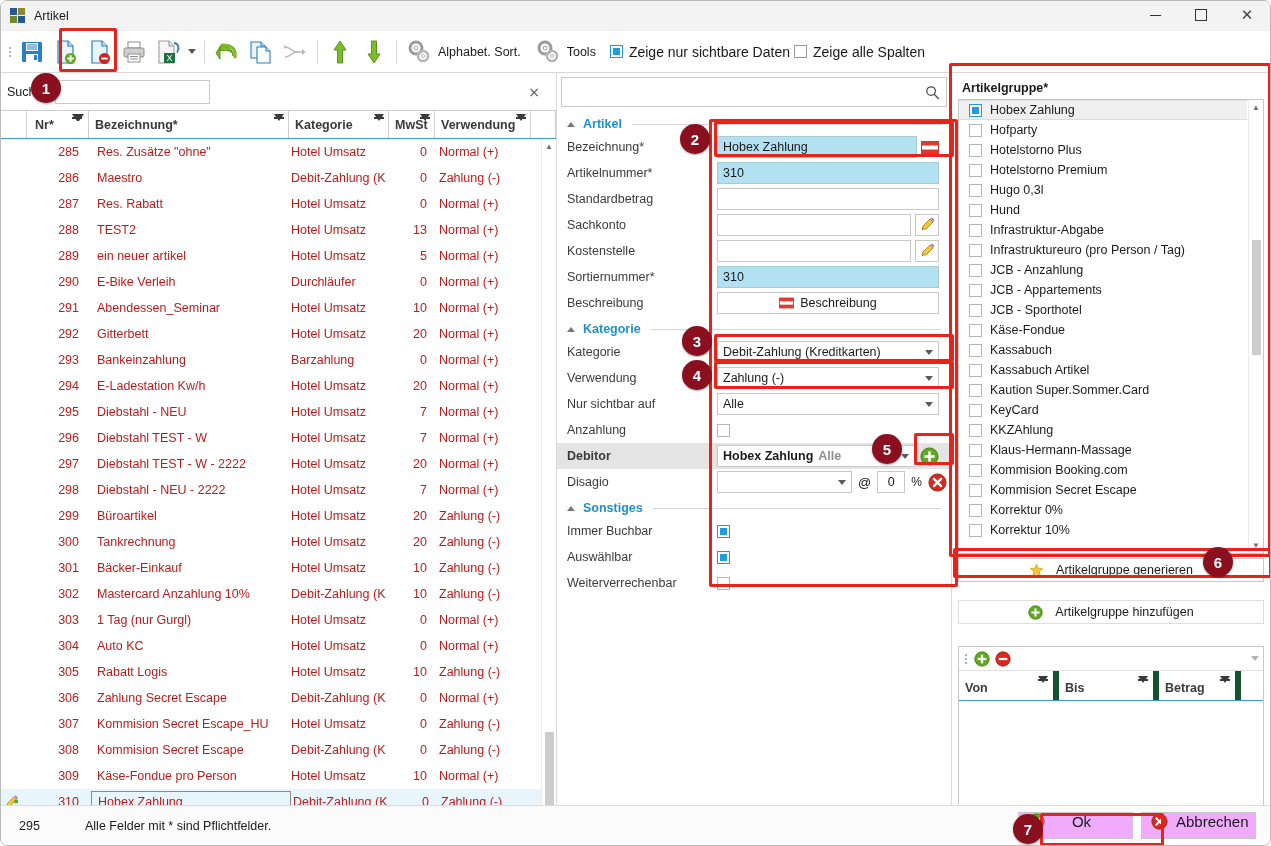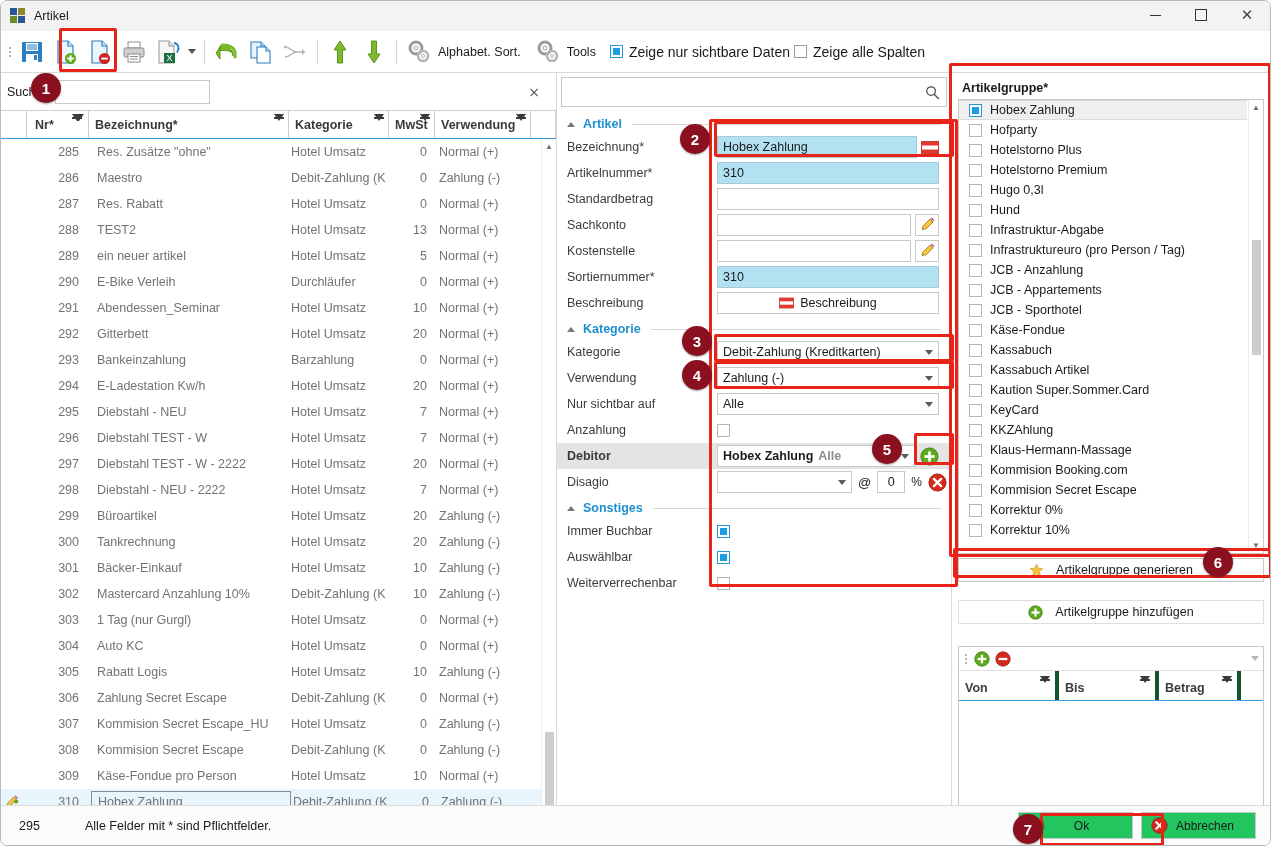--- a/index.html
+++ b/index.html
@@ -120,21 +120,21 @@
   .c-nr { width: 62px; justify-content:flex-end; padding-right:18px;}
   .c-nr span { margin-right:auto; padding-left:2px;}
   .c-bez { width: 200px; }
   .c-kat { width: 100px; }
   .c-mwst { width: 46px; }
   .c-verw { width: 96px; }
   .c-pad { flex:1; }
 
   .grid-body { flex:1; position:relative; overflow:hidden; background:#fff; }
   .grow {
-    height: 26px; display:flex; align-items:center; font-size:12.5px; color:#737373;
+    height: 26px; display:flex; align-items:center; font-size:12.5px; color:#b91c1c;
   }
   .grow.sel { background:#e9f5fc; }
   .g0 { width:26px; display:flex; align-items:center; justify-content:center; }
   .g-nr { width:62px; text-align:right; padding-right:10px; }
   .g-bez { width:200px; padding-left:8px; overflow:hidden; white-space:nowrap; }
   .g-kat { width:100px; padding-left:2px; overflow:hidden; white-space:nowrap; }
   .g-mwst { width:46px; text-align:right; padding-right:8px; }
   .g-verw { width:96px; padding-left:4px; white-space:nowrap; }
   .grow.sel .g-bez {
     border:1px solid #8a8a8a; background:#e9f5fc; height:22px;
@@ -212,37 +212,37 @@
     font-size:12.5px; margin-top:4px;
   }
   .ag-btn.plain { border:1px solid #dedede;margin-top:18px; }
 
   .sub-grid { margin-top:22px; border:1px solid #c8c8c8; height:168px; display:flex; flex-direction:column; }
   .sg-toolbar { height:24px; display:flex; align-items:center; gap:5px; padding-left:4px; border-bottom:1px solid #e0e0e0;}
   .sg-grip { width:6px;height:16px;display:flex;flex-direction:column;justify-content:center;align-items:center;gap:2px;}
   .sg-grip span{width:2px;height:2px;background:#9a9a9a;border-radius:50%;}
   .sg-more { margin-left:auto; margin-right:4px; width:0;height:0;border-left:4px solid transparent;border-right:4px solid transparent;border-top:5px solid #b5b5b5;}
   .sg-head { height:30px; display:flex; border-bottom:1px solid #3a9ad9; font-weight:bold; color:#3c3c3c; font-size:12.5px;}
-  .sgh { position:relative; display:flex; align-items:flex-end; padding:0 0 5px 6px; border-right:4px solid #14532d;}
+  .sgh { position:relative; display:flex; align-items:flex-end; padding:0 0 5px 6px; border-right:6px solid #14532d;}
   .sgh .filt { position:absolute; right:5px; top:5px; width:0;height:0;border-left:5px solid transparent;border-right:5px solid transparent;border-top:7px solid #3a3a3a;}
   .sgh .filt::after{content:"";position:absolute;left:-5px;top:-4px;width:10px;height:2px;background:#3a3a3a;}
   .sg-body { flex:1; }
 
   
   .footer {
     position:absolute; left:0; right:0; bottom:0; height:40px;
     background:#fbfbfb; border-top:1px solid #dcdcdc;
     display:flex; align-items:center; padding-left:18px;
   }
   .foot-num { font-size:12.5px; width:66px; }
   .foot-msg { font-size:12.5px; }
   .foot-btns { margin-left:auto; display:flex; gap:8px; padding-right:14px; }
   .fbtn {
-    width:115px; height:27px; border:1px solid #c8c8c8; background:#22c55e;
-    display:flex; align-items:center; font-size:12px;
+    width:115px; height:27px; border:1px solid #c8c8c8; background:#f0abfc;
+    display:flex; align-items:flex-start; font-size:15px;
   }
   .fbtn .ic { margin: 0 8px 0 9px; }
   .fbtn .lbl { flex:1; text-align:center; padding-right:22px;}
 
   
   .anno-box {
     position:absolute; border:3px solid #e8231a; pointer-events:none; z-index:40;
     border-radius:2px;
   }
   .anno-num {

